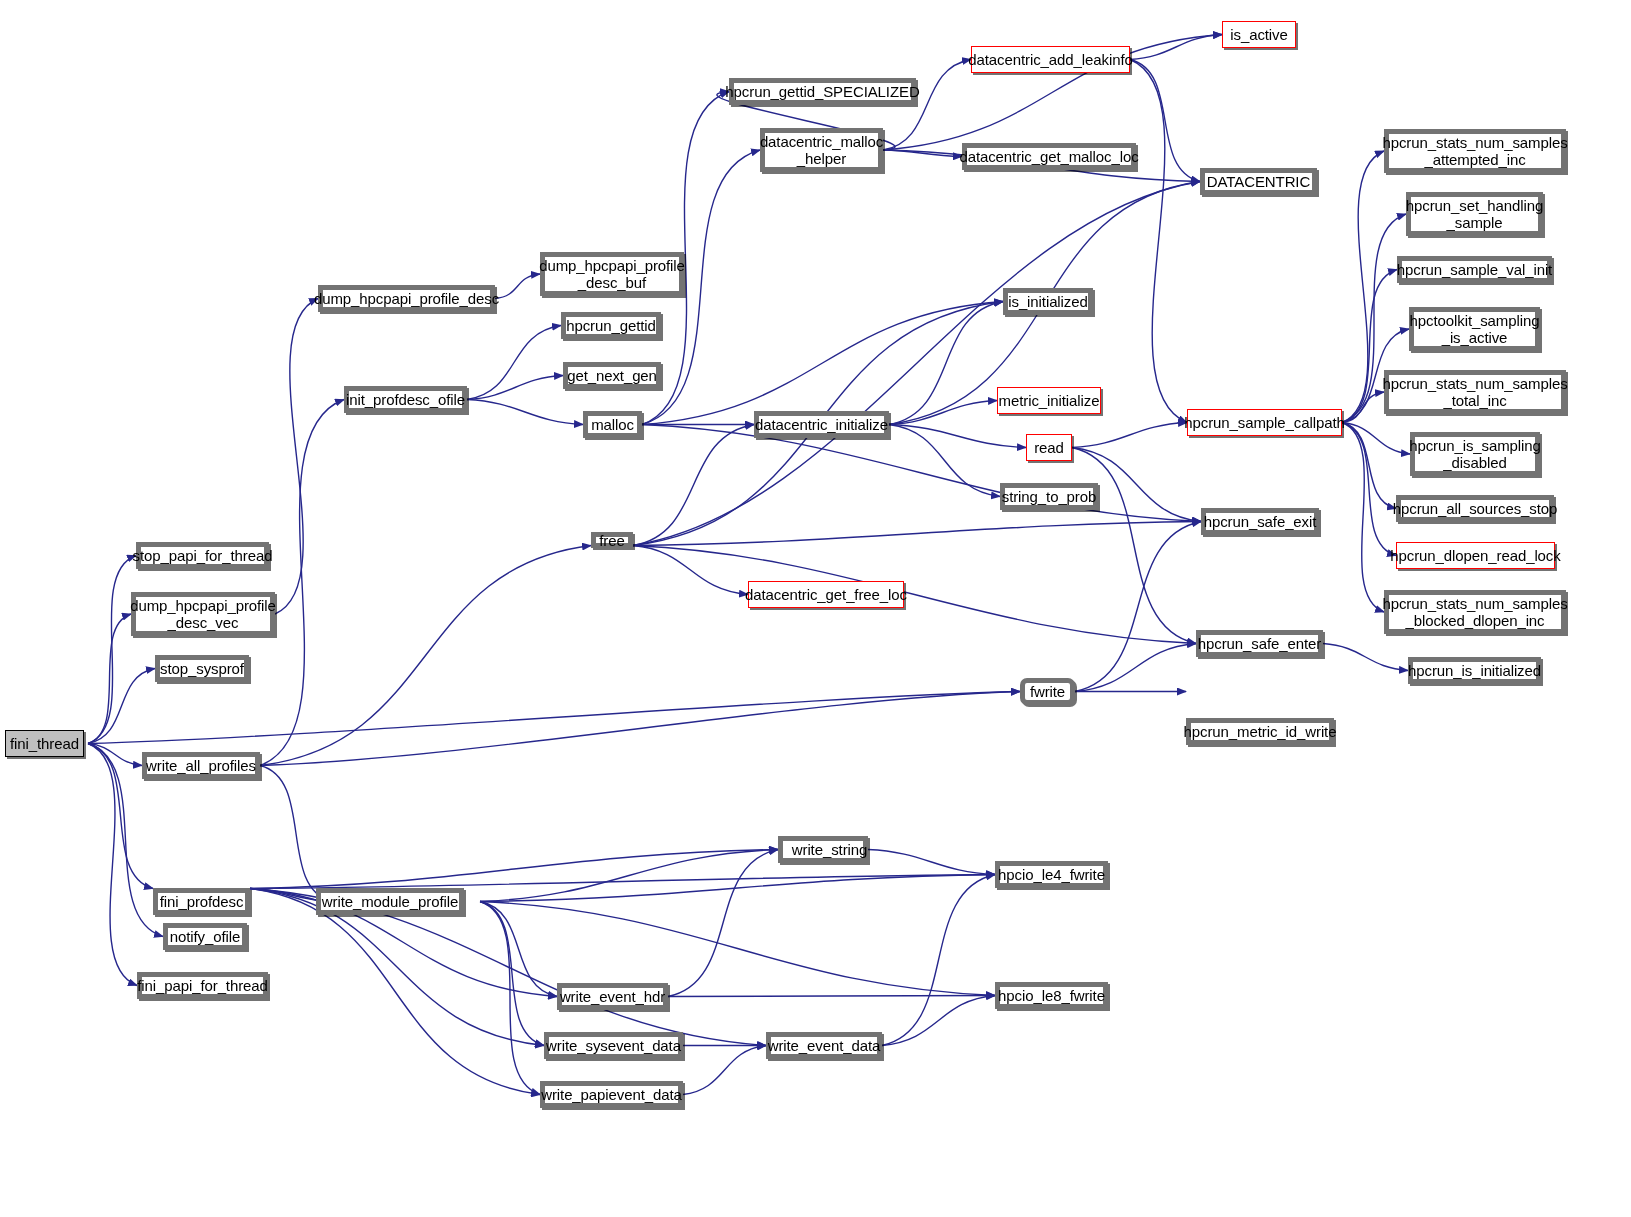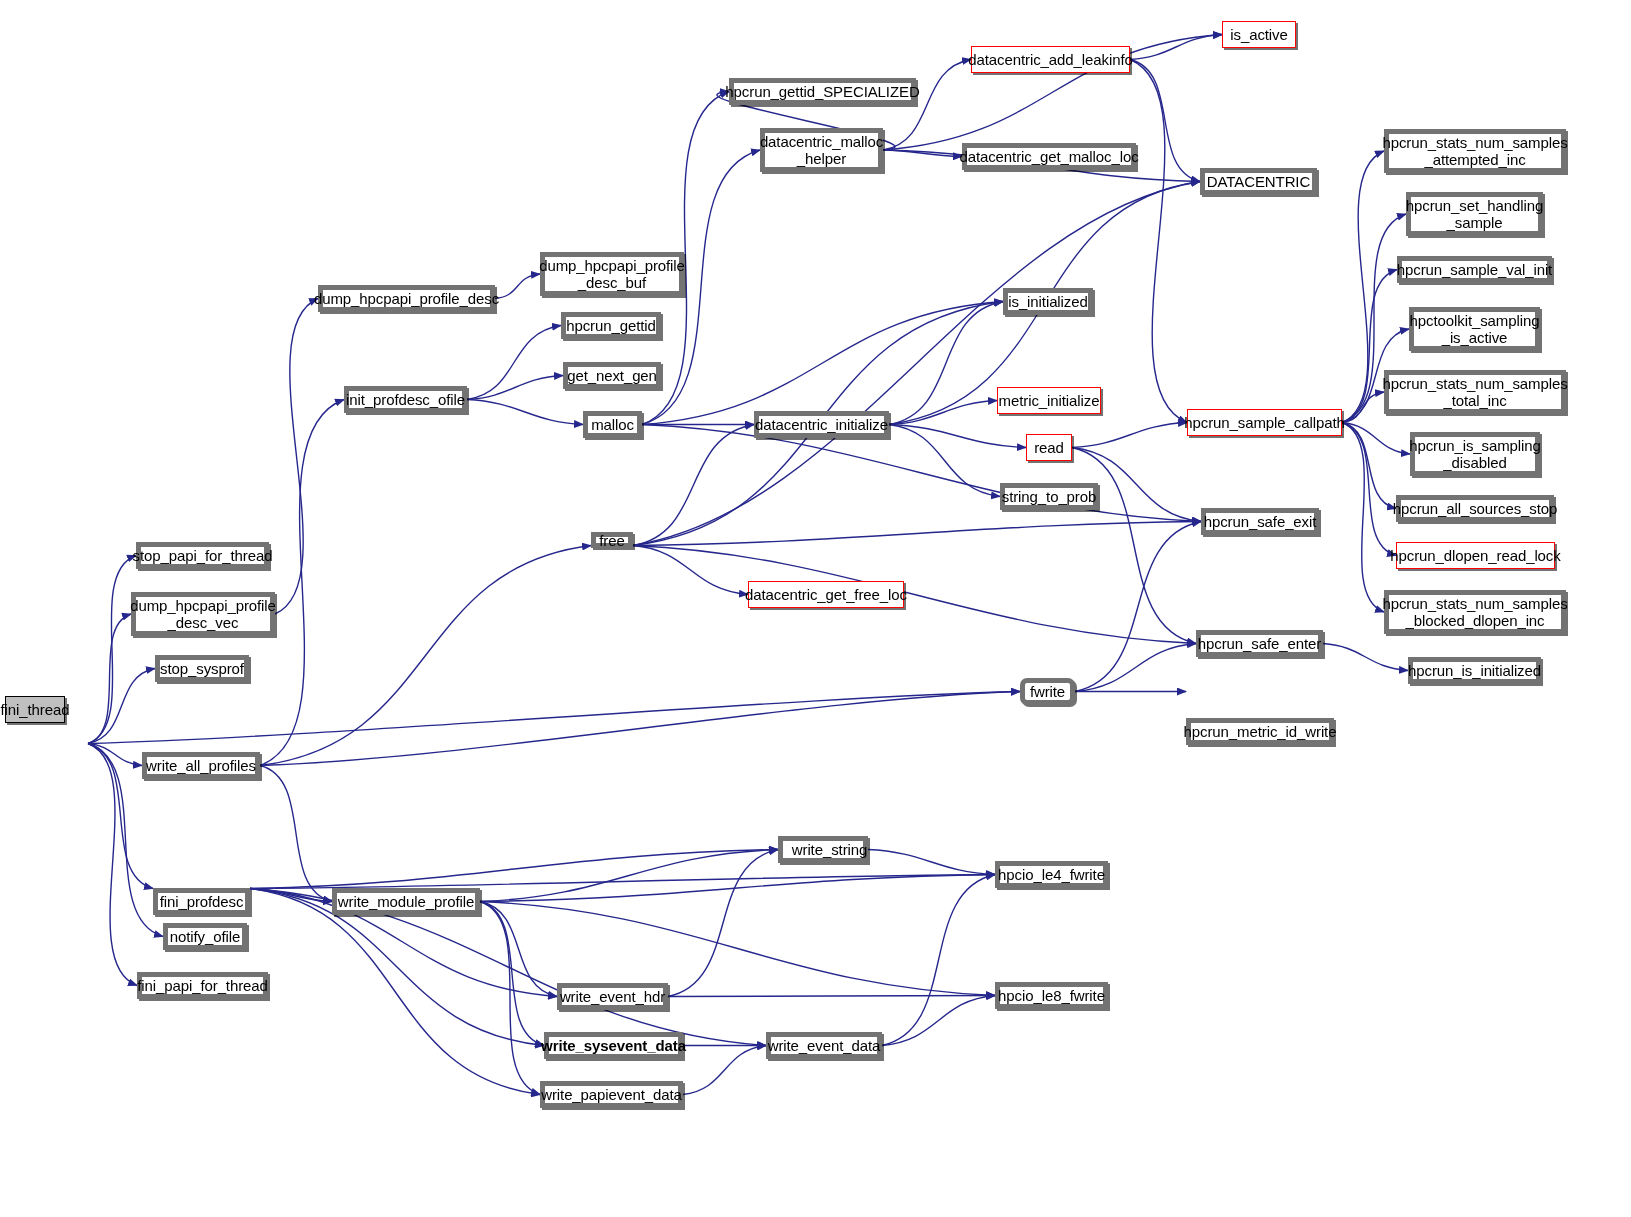--- a/index.html
+++ b/index.html
@@ -158,27 +158,27 @@
       <div class="node shadow" style="left: 1201px; top: 508px; width: 118px; height: 27px;">hpcrun_safe_exit</div>
       <div class="node shadow" style="left: 591px; top: 532px; width: 42px; height: 16px;">free</div>
       <div class="node red shadow" style="left: 748px; top: 581px; width: 156px; height: 27px;">datacentric_get_free_loc</div>
       <div class="node shadow" style="left: 1196px; top: 630px; width: 127px; height: 27px;">hpcrun_safe_enter</div>
       <div class="node shadow" style="left: 1020px; top: 678px; width: 55px; height: 27px; border-radius: 7px;">fwrite</div>
       <div class="node shadow" style="left: 1186px; top: 678px; width: 148px; height: 27px; margin-top: 40px;">hpcrun_metric_id_write</div>
       <div class="node shadow" style="left: 136px; top: 542px; width: 133px; height: 27px;">stop_papi_for_thread</div>
       <div class="node shadow" style="left: 131px; top: 592px; width: 144px; height: 44px;">dump_hpcpapi_profile
 _desc_vec</div>
       <div class="node shadow" style="left: 155px; top: 655px; width: 94px; height: 27px;">stop_sysprof</div>
-      <div class="node cur shadow" style="left: 5px; top: 696px; width: 60px; height: 27px;">fini_thread</div>
+      <div class="node cur shadow" style="left: 5px; top: 730px; width: 79px; height: 27px;">fini_thread</div>
       <div class="node shadow" style="left: 142px; top: 752px; width: 118px; height: 27px;">write_all_profiles</div>
       <div class="node shadow" style="left: 153px; top: 875px; width: 97px; height: 27px; margin-top: 13px;">fini_profdesc</div>
-      <div class="node shadow" style="left: 332px; top: 888px; width: 148px; height: 27px;">write_module_profile</div>
+      <div class="node shadow" style="left: 316px; top: 888px; width: 148px; height: 27px;">write_module_profile</div>
       <div class="node shadow" style="left: 163px; top: 923px; width: 84px; height: 27px;">notify_ofile</div>
       <div class="node shadow" style="left: 137px; top: 972px; width: 131px; height: 27px;">fini_papi_for_thread</div>
       <div class="node shadow" style="left: 778px; top: 836px; width: 90px; height: 27px; padding-left: 13px;">write_string</div>
       <div class="node shadow" style="left: 995px; top: 861px; width: 113px; height: 27px;">hpcio_le4_fwrite</div>
       <div class="node shadow" style="left: 557px; top: 983px; width: 111px; height: 27px;">write_event_hdr</div>
       <div class="node shadow" style="left: 995px; top: 982px; width: 113px; height: 27px;">hpcio_le8_fwrite</div>
-      <div class="node shadow" style="left: 544px; top: 1032px; width: 139px; height: 27px; font-weight: bold;">write_sysevent_data</div>
+      <div class="node shadow" style="left: 544px; top: 1032px; width: 139px; height: 27px;">write_sysevent_data</div>
       <div class="node shadow" style="left: 766px; top: 1032px; width: 116px; height: 27px; text-align: center;">write_event_data</div>
       <div class="node shadow" style="left: 540px; top: 1081px; width: 143px; height: 27px;">write_papievent_data</div>
     </div>
 </div>
 
 </body></html>

